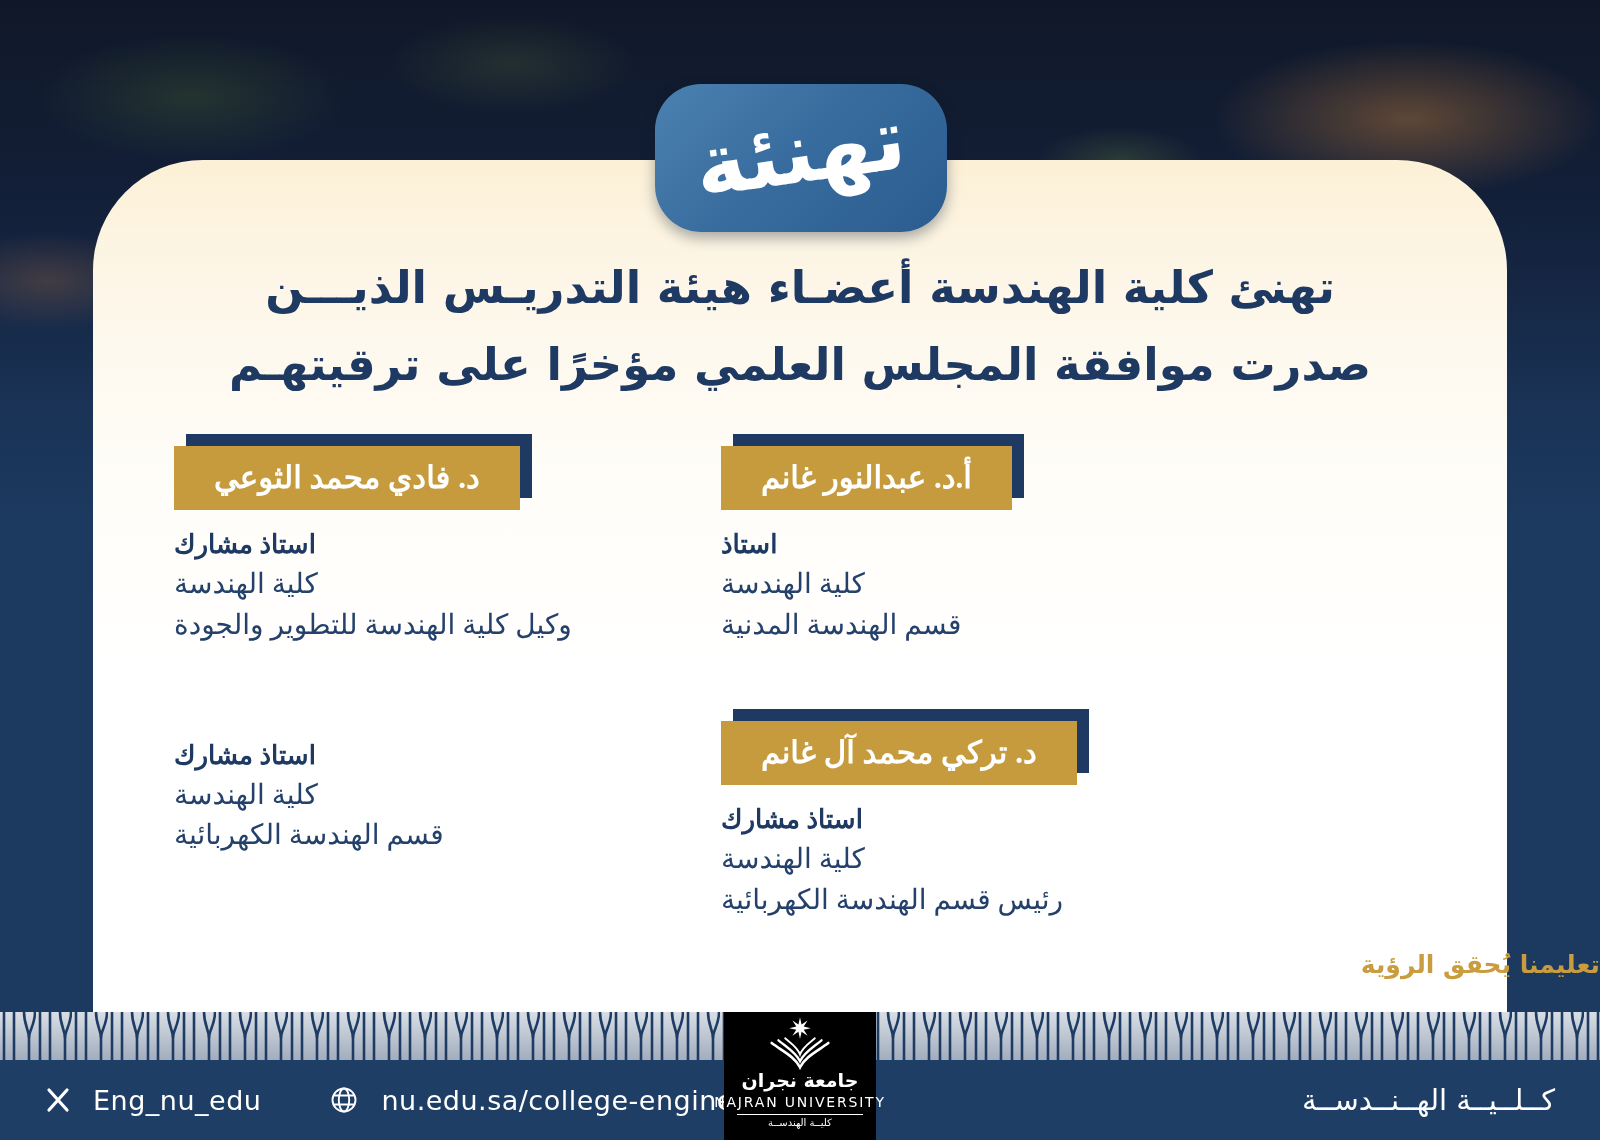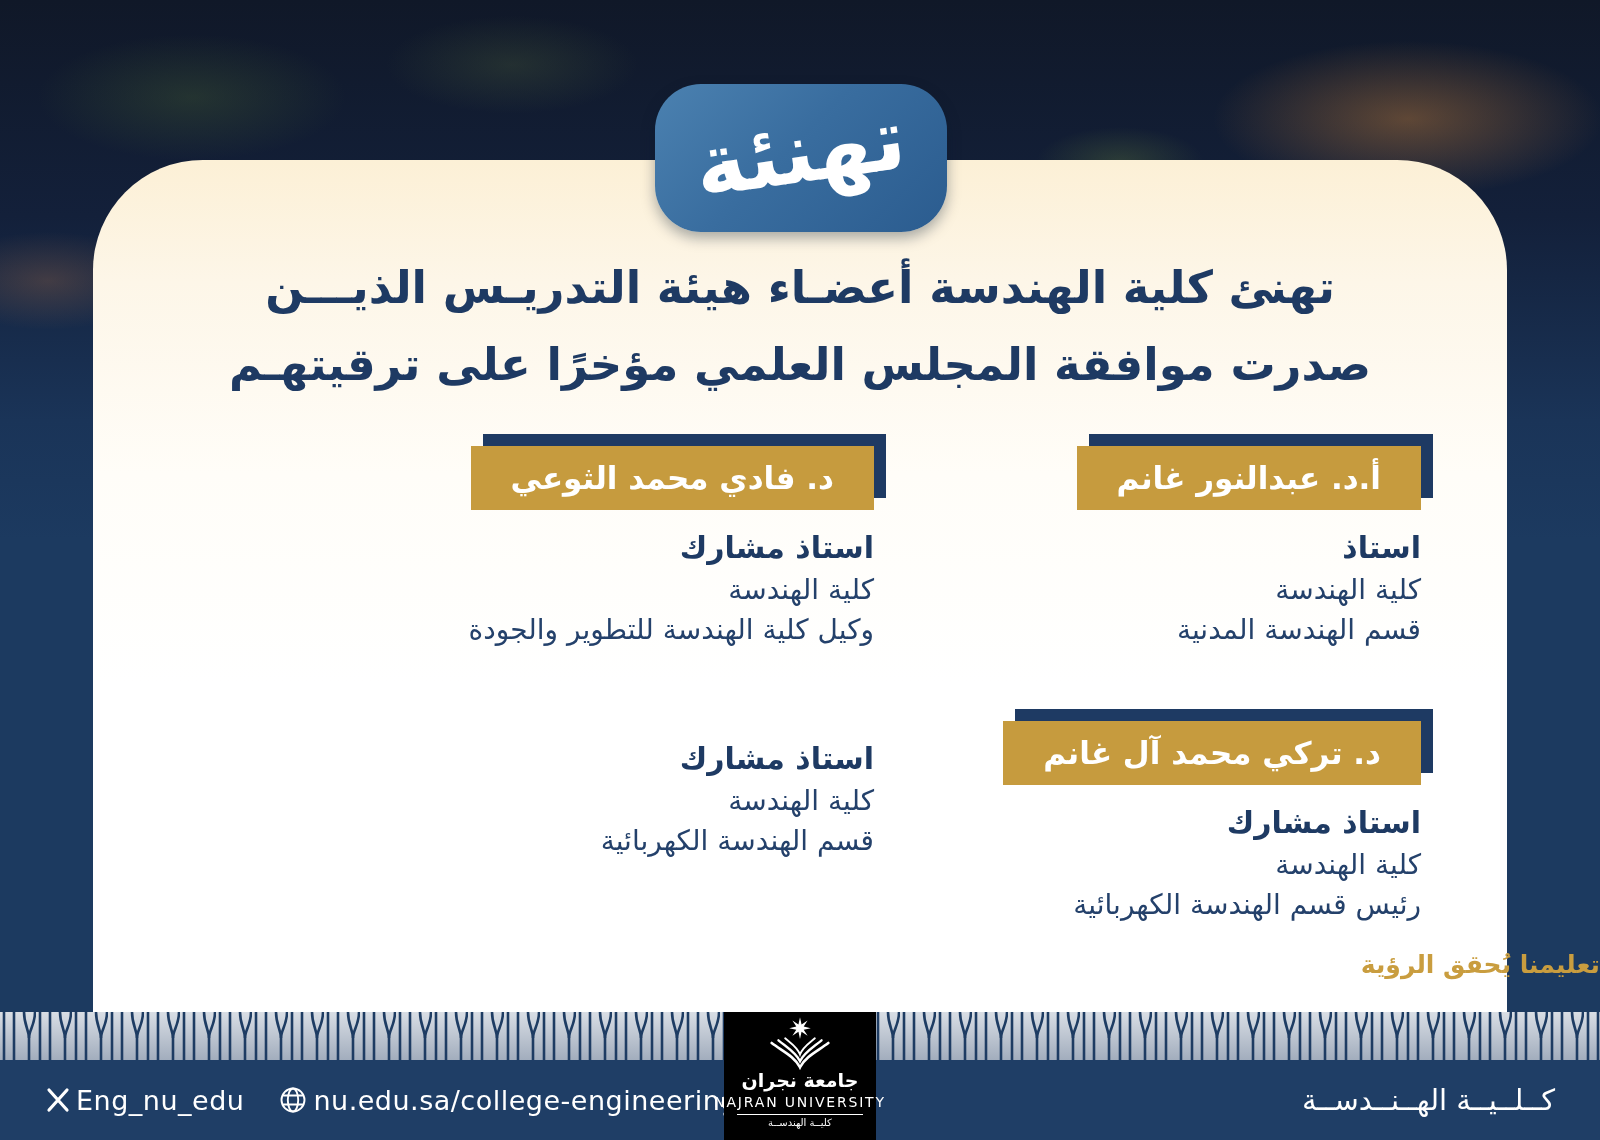--- a/index.html
+++ b/index.html
@@ -44,54 +44,54 @@
     color:#ffffff;font-size:86px;font-weight:bold;line-height:1;
     transform:rotate(-8deg) translateY(-6px);
   }
   
   .heading{
     position:absolute;left:160px;top:250px;width:1280px;z-index:2;
     text-align:center;direction:rtl;
     color:#1e3a63;font-weight:bold;font-size:45px;line-height:1.7;
   }
   
-  .honoree{position:absolute;width:700px;text-align:right;direction:rtl;z-index:2;}
+  .honoree{position:absolute;width:700px;text-align:left;direction:rtl;z-index:2;font-family:Liberation Serif, serif;}
   .honoree .plate{
     position:relative;display:inline-block;
     background:#c69b3e;color:#ffffff;
     font-size:31px;font-weight:bold;
     padding:12px 40px;line-height:1.3;
   }
   .honoree .plate::before{
     content:"";position:absolute;inset:0;z-index:-1;
     transform:translate(12px,-12px);
     background:#1e3a63;
   }
   .honoree .info{margin-top:16px;color:#24416b;font-size:28px;line-height:1.45;}
-  .honoree .info .rank{font-weight:bold;font-size:30px;color:#1e3a63;}
+  .honoree .info .rank{font-weight:bold;font-size:26px;color:#1e3a63;}
   .pos-top-right{left:721px;top:446px;}
   .pos-top-left{left:174px;top:446px;}
   .pos-bottom-right{left:721px;top:721px;}
   .pos-bottom-left{left:174px;top:721px;}
   
   .tagline{
     position:absolute;left:0;top:950px;width:1600px;z-index:2;
     direction:rtl;
     color:#c99d3f;font-weight:bold;font-size:25px;
   }
   
   .pattern-band{position:absolute;left:0;top:1012px;width:1600px;height:48px;z-index:2;line-height:0;}
   
   .footer{
     position:absolute;left:0;top:1060px;width:1600px;height:80px;z-index:2;
     background:#1f3e66;
     display:flex;align-items:center;justify-content:space-between;
     box-sizing:border-box;padding:0 45px;
   }
-  .footer-left{display:flex;align-items:center;gap:5px;direction:ltr;text-align:right;}
+  .footer-left{display:flex;align-items:center;gap:22px;direction:ltr;text-align:right;}
   .footer-left .sep{width:24px;}
   .f-link{color:#ffffff;text-decoration:none;font-size:27px;letter-spacing:0.5px;}
   .footer-right{color:#ffffff;font-size:29px;direction:rtl;}
   .icon-box{display:flex;align-items:center;justify-content:center;}
   
   .logo-block{
     position:absolute;left:50%;transform:translateX(-50%);top:1012px;width:152px;height:128px;z-index:4;
     background:#000000;
     display:flex;flex-direction:column;align-items:center;
     padding-top:4px;box-sizing:border-box;

